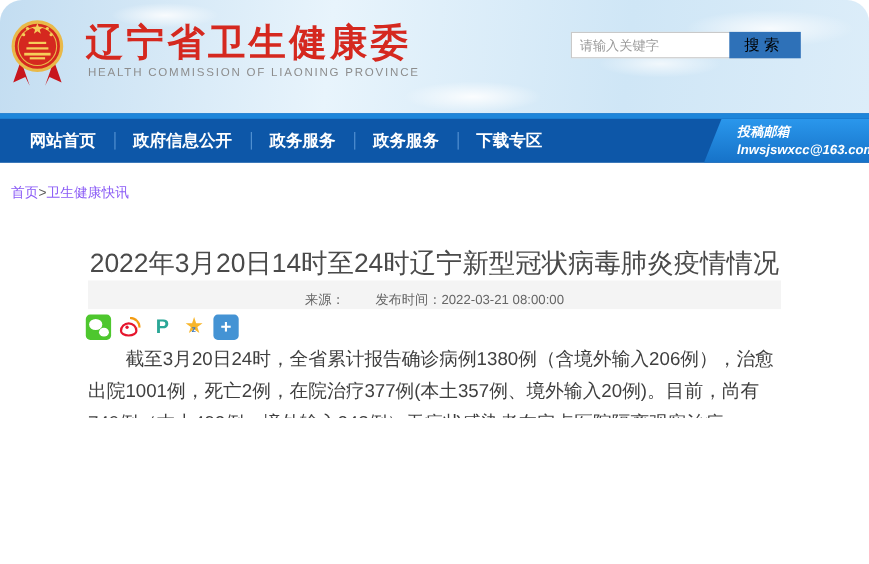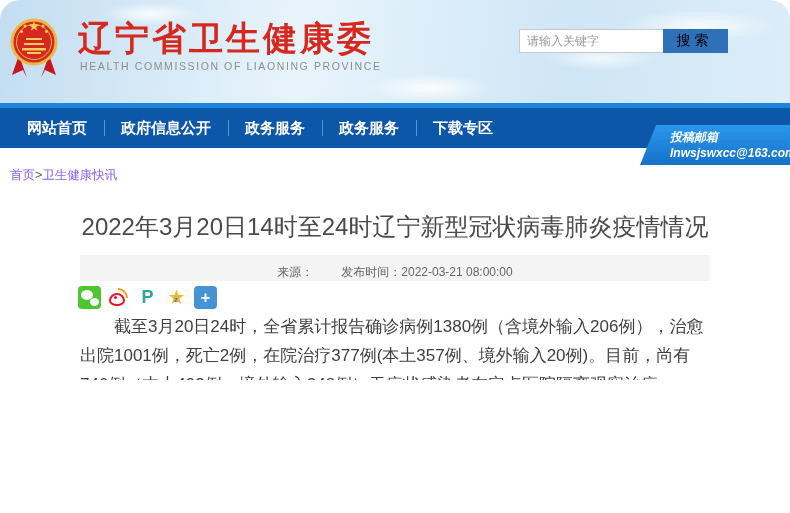--- a/index.html
+++ b/index.html
@@ -27,32 +27,32 @@
     padding-left:4px;cursor:pointer;}
 
   
   .nav{position:absolute;top:103px;left:0;width:790px;height:45px;background:#0d57a8;}
   .nav-strip{position:absolute;top:0;left:0;width:100%;height:5px;background:#1e86da;}
   .nav-items{position:absolute;left:0;top:5px;height:40px;display:flex;align-items:center;padding-left:10px;}
   .nav-item{position:relative;padding:0 17px;font-size:15px;font-weight:700;color:#fff;
     cursor:pointer;white-space:nowrap;}
   .nav-item:not(:first-child)::before{content:"";position:absolute;left:0;top:50%;
     transform:translateY(-50%);width:1px;height:16px;background:rgba(150,200,250,.55);}
-  .mailbox{position:absolute;right:0;top:22px;height:40px;width:150px;box-sizing:border-box;
+  .mailbox{position:absolute;right:0;top:5px;height:40px;width:150px;box-sizing:border-box;
     background:linear-gradient(180deg,#2a97ec,#1672c8);
     clip-path:polygon(16px 0,100% 0,100% 100%,0 100%);
     display:flex;flex-direction:column;justify-content:center;padding-left:30px;
     color:#fff;font-style:italic;font-weight:700;font-size:12px;line-height:1.35;cursor:pointer;}
 
   
   .breadcrumb{position:absolute;top:167px;left:10px;font-size:12.5px;color:#5a5a5a;}
   .breadcrumb a{color:#8b5cf6;text-decoration:none;cursor:pointer;}
 
   
-  .article-title{position:absolute;top:211px;left:40px;right:40px;margin:0;text-align:center;
+  .article-title{position:absolute;top:211px;left:40px;right:40px;margin:12px;text-align:center;
     font-size:24px;font-weight:400;color:#4a4a4a;}
   .meta-bar{position:absolute;top:255px;left:80px;width:630px;height:26px;background:#f4f4f4;
     display:flex;justify-content:center;align-items:flex-end;gap:28px;
     font-size:12px;color:#666;}
   .share-row{position:absolute;top:285px;left:78px;display:flex;align-items:center;gap:6px;height:24px;}
   .share-ic{width:23px;height:23px;position:relative;cursor:pointer;display:flex;
     align-items:center;justify-content:center;box-sizing:border-box;}
   .ic-wechat{background:#4ec72e;border-radius:4px;}
   .ic-wechat .b1{position:absolute;left:3px;top:4px;width:12px;height:10px;background:#fff;border-radius:50%;}
   .ic-wechat .b2{position:absolute;right:2px;bottom:3px;width:9px;height:8px;background:#fff;border-radius:50%;}

